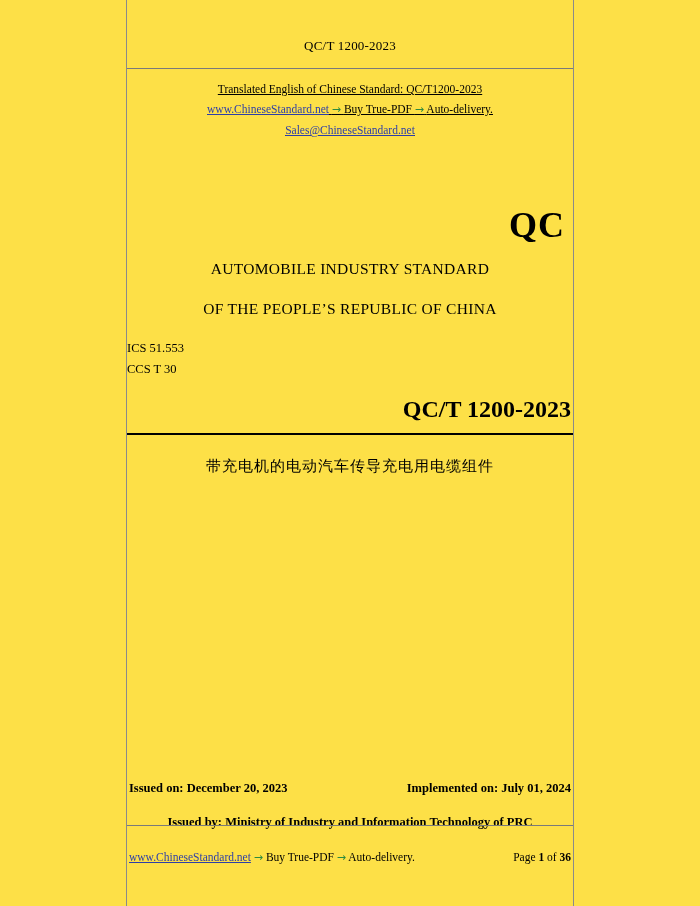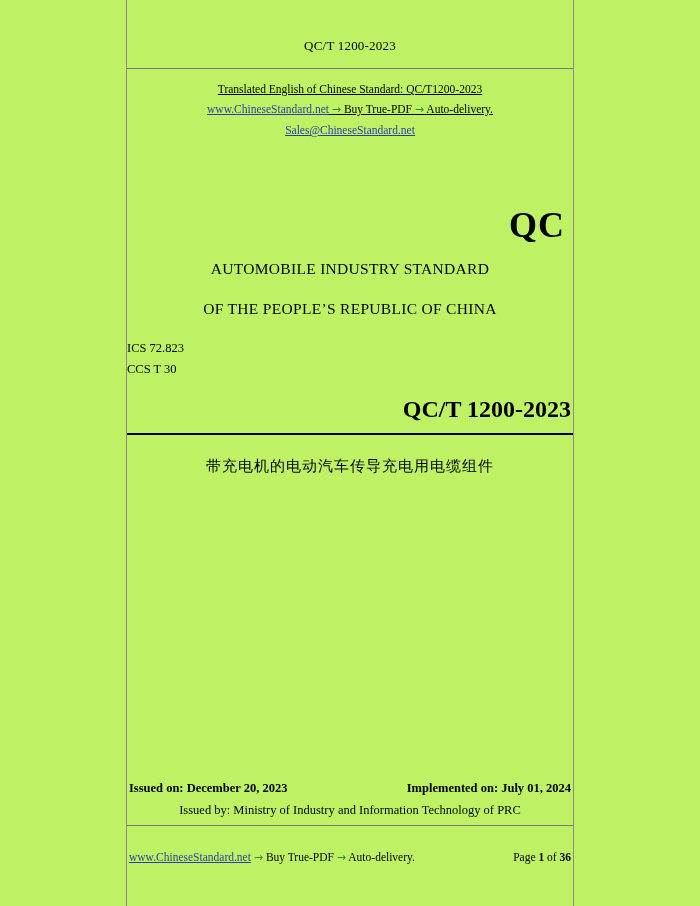--- a/index.html
+++ b/index.html
@@ -9,21 +9,21 @@
   }
   body {
     font-family: "Liberation Serif", serif;
     color: #000000;
   }
   .page {
     position: relative;
     width: 700px;
     height: 906px;
     margin: 0 auto;
-    background: #bef264;
+    background: #fde047;
     box-sizing: border-box;
   }
   
   .frame-left, .frame-right {
     position: absolute;
     top: 0;
     bottom: 0;
     width: 1px;
     background: #8a8a8a;
   }
@@ -134,24 +134,24 @@
     display: flex;
     justify-content: space-between;
     font-size: 12.5px;
     font-weight: bold;
     padding: 0 2px;
   }
   .issuer {
     position: absolute;
     left: 0;
     right: 0;
-    bottom: 88px;
+    bottom: 76px;
     text-align: center;
     font-size: 12.5px;
-    font-weight: normal;
+    font-weight: bold;
   }
   .footer-rule {
     position: absolute;
     left: 0;
     right: 0;
     bottom: 72px;
     border: 0;
     border-top: 1px solid #7a7a7a;
   }
   .footer {
@@ -193,21 +193,21 @@
         <span class="link">Sales@ChineseStandard.net</span>
       </div>
     </div>
 
     <div class="qc-mark">QC</div>
 
     <div class="org-line1">AUTOMOBILE INDUSTRY STANDARD</div>
     <div class="org-line2">OF THE PEOPLE’S REPUBLIC OF CHINA</div>
 
     <div class="ics-block">
-      <div>ICS 72.823</div>
+      <div>ICS 51.553</div>
       <div>CCS T 30</div>
     </div>
 
     <div class="std-number">QC/T 1200-2023</div>
     <hr class="thick-rule">
 
 
     <div class="title-cn">带充电机的电动汽车传导充电用电缆组件</div>
 
     <div class="dates">

